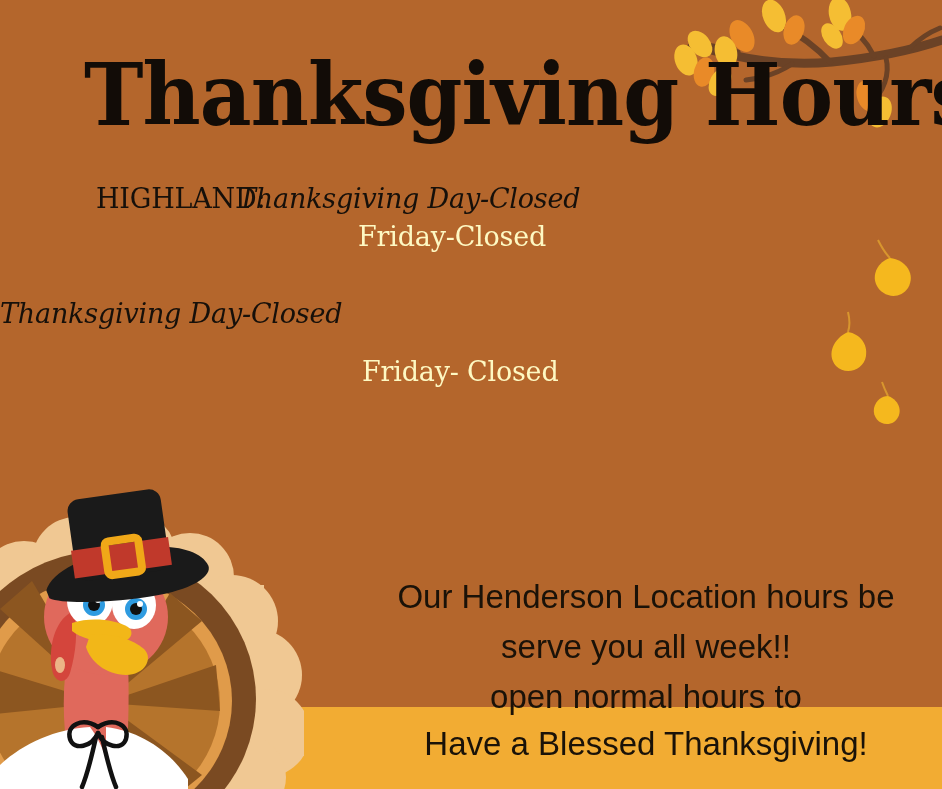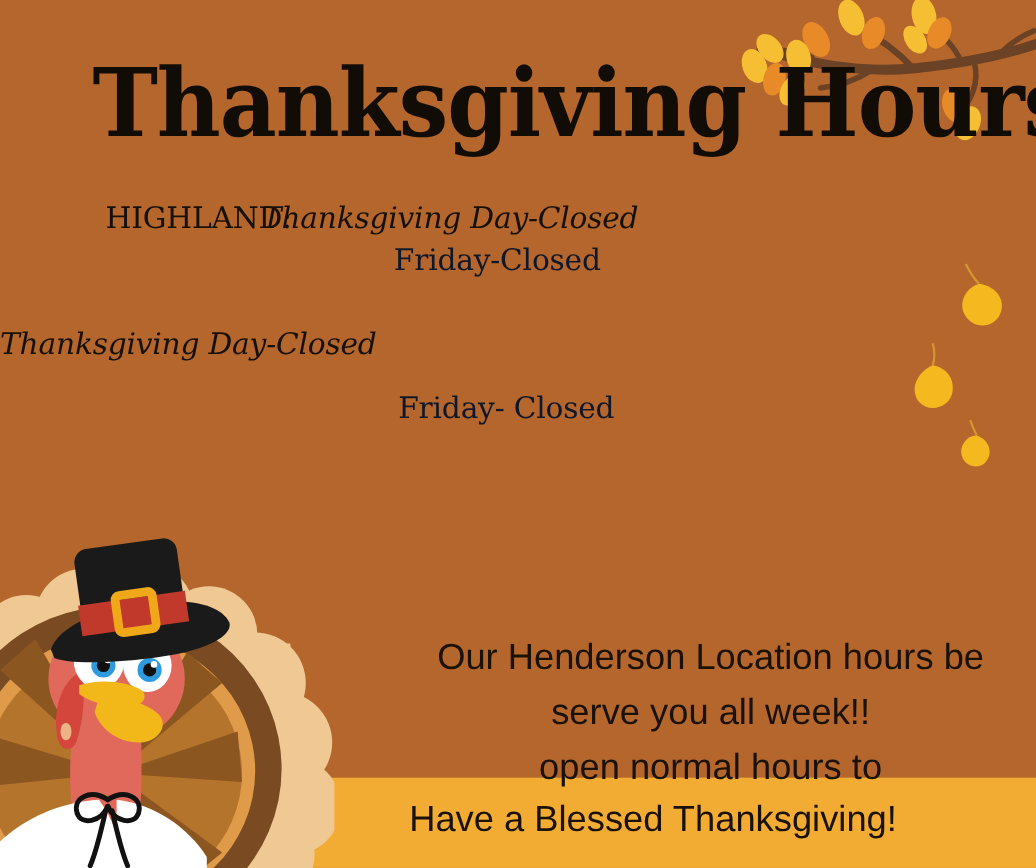--- a/index.html
+++ b/index.html
@@ -70,21 +70,21 @@
     padding-left: 96px;
     box-sizing: border-box;
     text-align: right;
     letter-spacing: -0.2px;
   }
   .loc-detail { letter-spacing: -0.2px; font-style: italic; }
   .loc-sub {
     font-family: "DejaVu Serif", "Liberation Serif", serif;
     font-size: 27px;
     line-height: 1.42;
-    color: #0f172a;
+    color: #fef9c3;
     white-space: nowrap;
     padding-left: 358px;
     letter-spacing: -0.2px;
   }
   .loc-sub.indent-b { padding-left: 362px; margin-top: 20px; }
   .loc-sub.indent-c { padding-left: 370px; }
 
   
   .closing {
     position: absolute;
@@ -96,21 +96,21 @@
     font-size: 33px;
     line-height: 50px;
     color: #1A1208;
     z-index: 6;
   }
   .blessing {
     position: absolute;
     left: 372px;
     top: 722px;
     width: 548px;
-    text-align: left;
+    text-align: center;
     font-family: "Liberation Sans", sans-serif;
     font-size: 33px;
     line-height: 44px;
     color: #1A1208;
     z-index: 6;
   }
 
   
   .branch-art {
     position: absolute;

